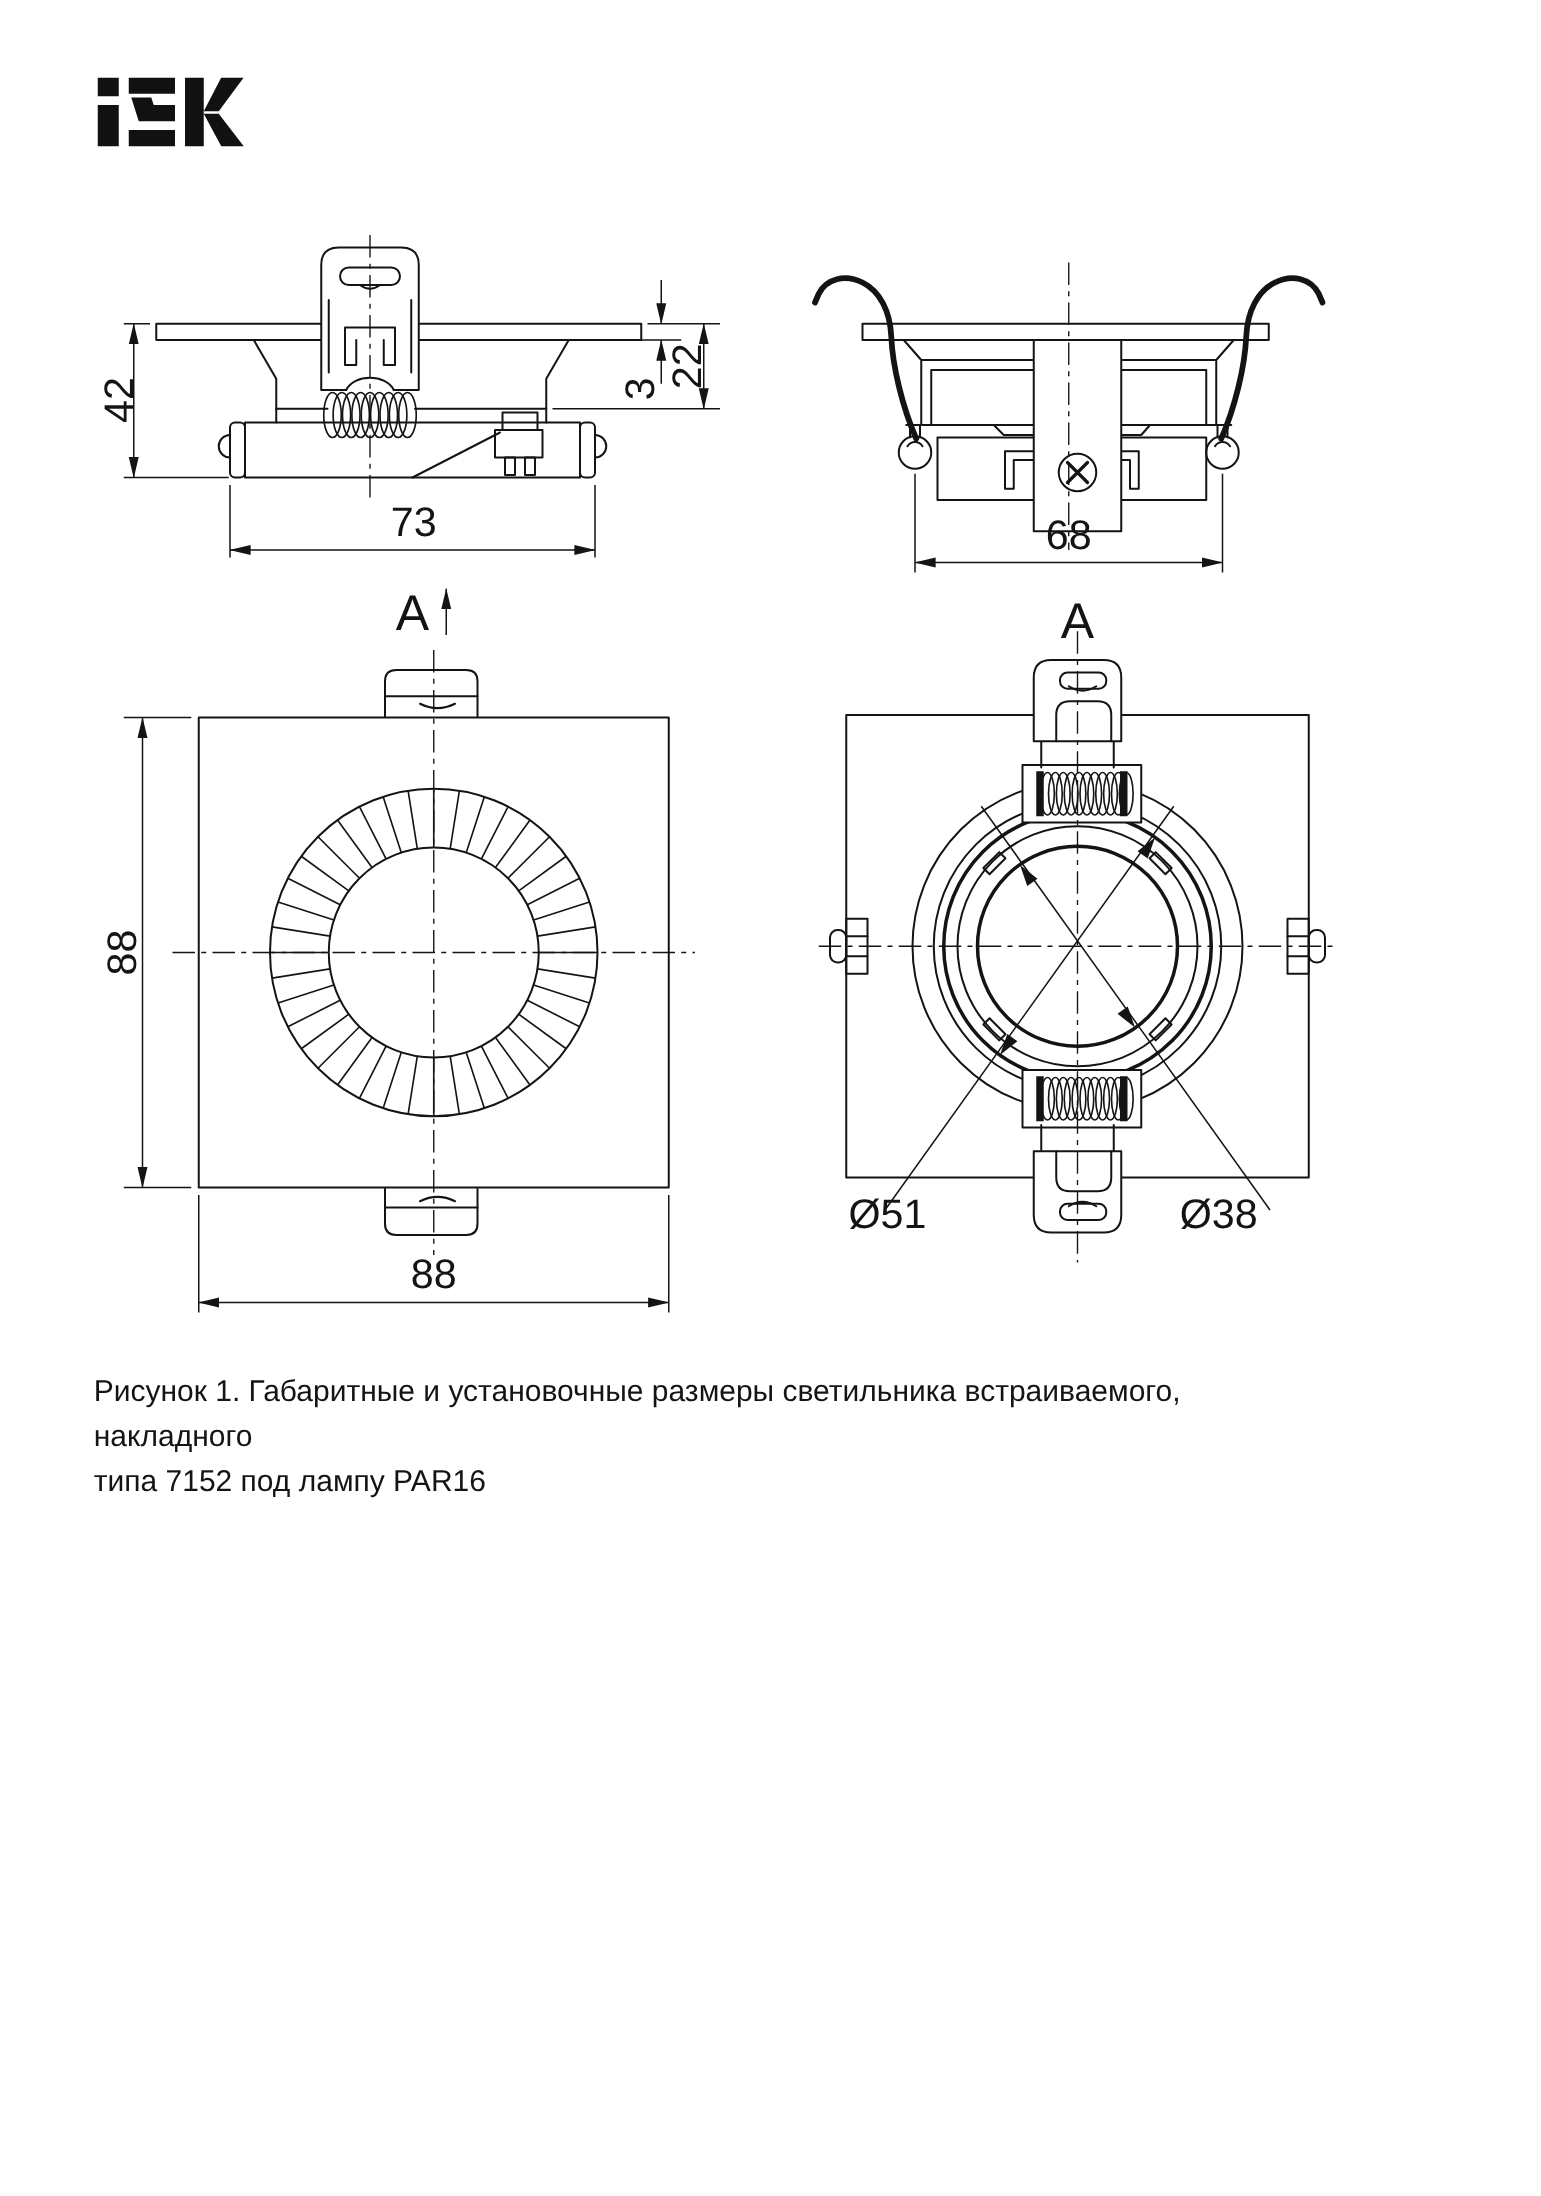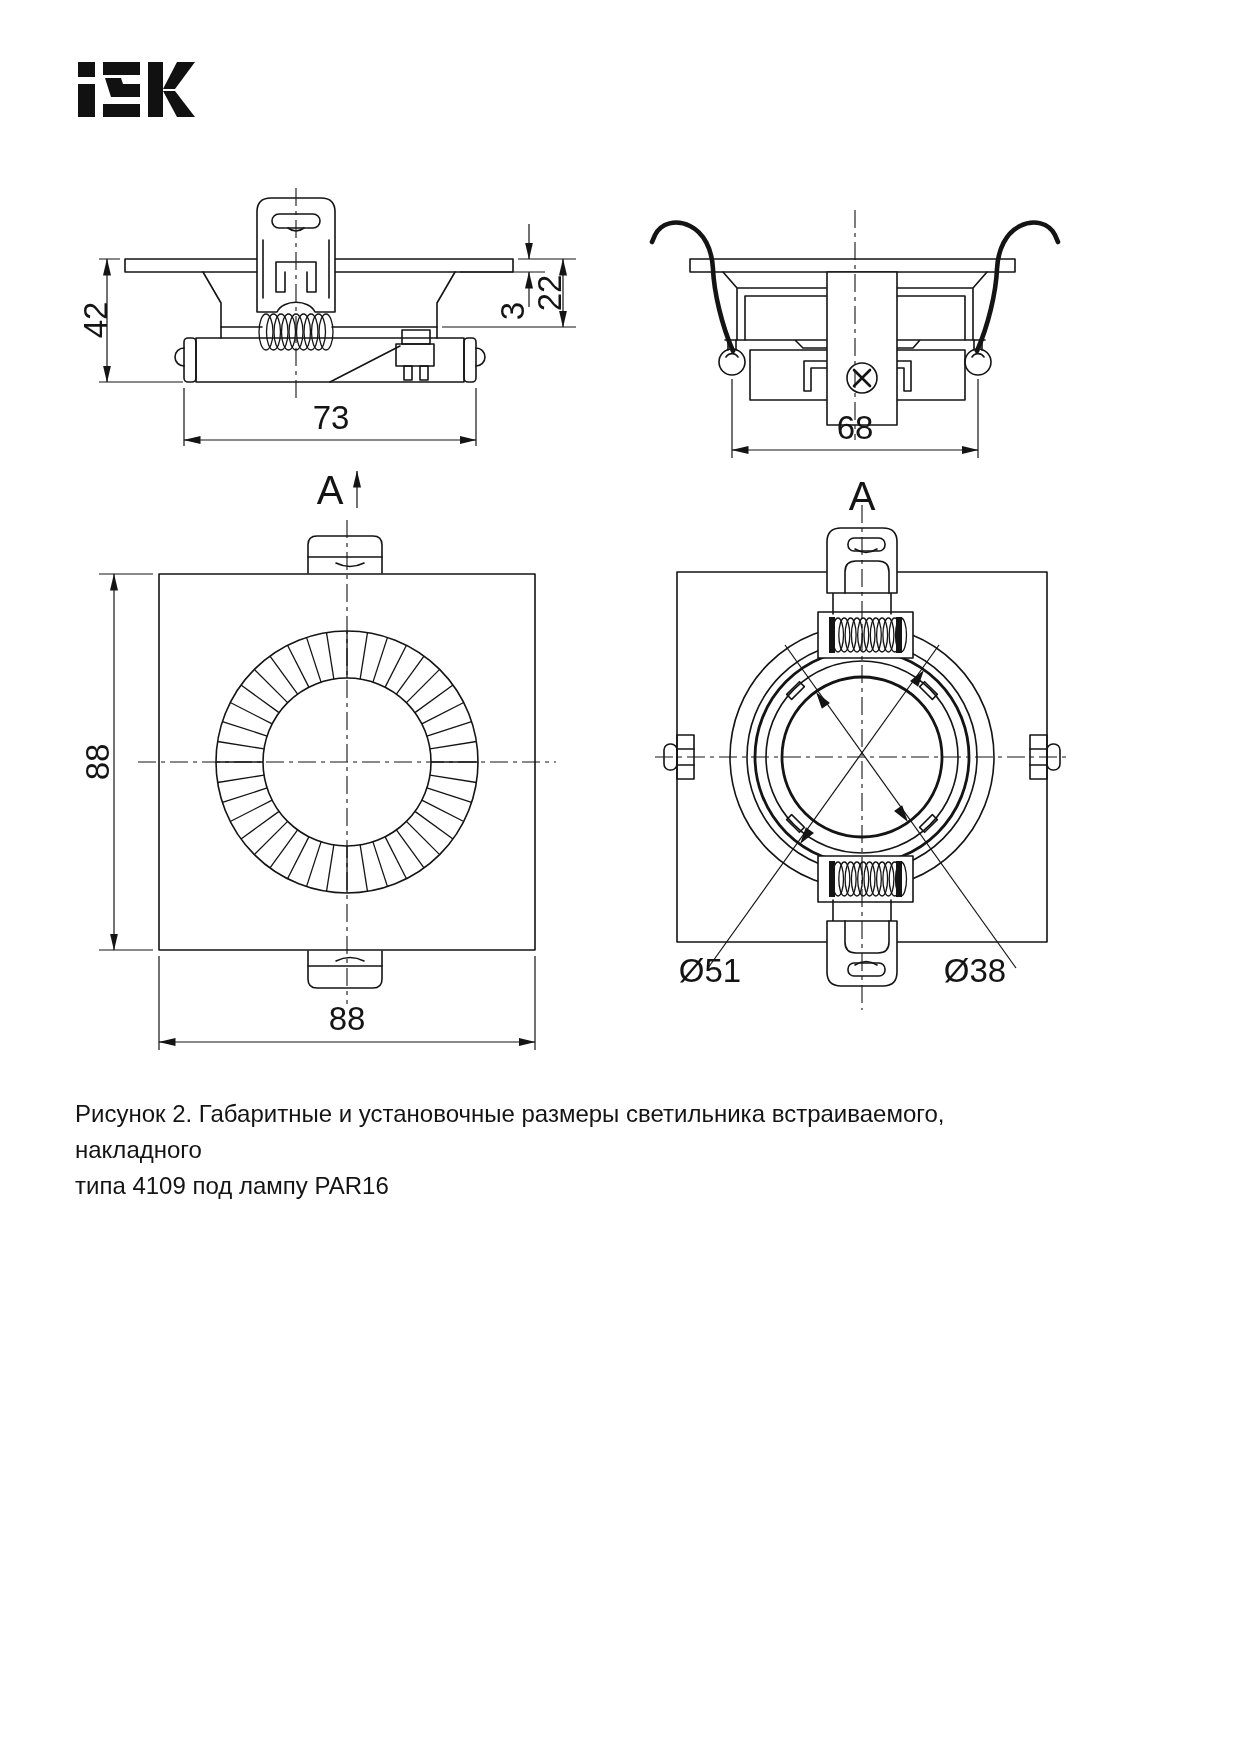--- a/index.html
+++ b/index.html
@@ -259,16 +259,16 @@
       <path class="blackfill" d="M0,0 L-17,5 L-17,-5 Z" transform="translate(924,670) rotate(-54.4)"></path>
       <path class="blackfill" d="M0,0 L-17,5 L-17,-5 Z" transform="translate(800,844) rotate(125.6)"></path>
       <path class="blackfill" d="M0,0 L-17,5 L-17,-5 Z" transform="translate(816,692) rotate(-125.6)"></path>
       <path class="blackfill" d="M0,0 L-17,5 L-17,-5 Z" transform="translate(908,822) rotate(54.4)"></path>
       <text class="dimtxt" x="710" y="982" text-anchor="middle">Ø51</text>
       <text class="dimtxt" x="975" y="982" text-anchor="middle">Ø38</text>
     </g>
   </svg>
 
   <div class="caption">
-    <span>Рисунок 2. Габаритные и установочные размеры светильника встраиваемого, накладного</span>
-    <span>типа 4109 под лампу PAR16</span>
+    <span>Рисунок 1. Габаритные и установочные размеры светильника встраиваемого, накладного</span>
+    <span>типа 7152 под лампу PAR16</span>
   </div>
 </div>
 
 </body></html>

